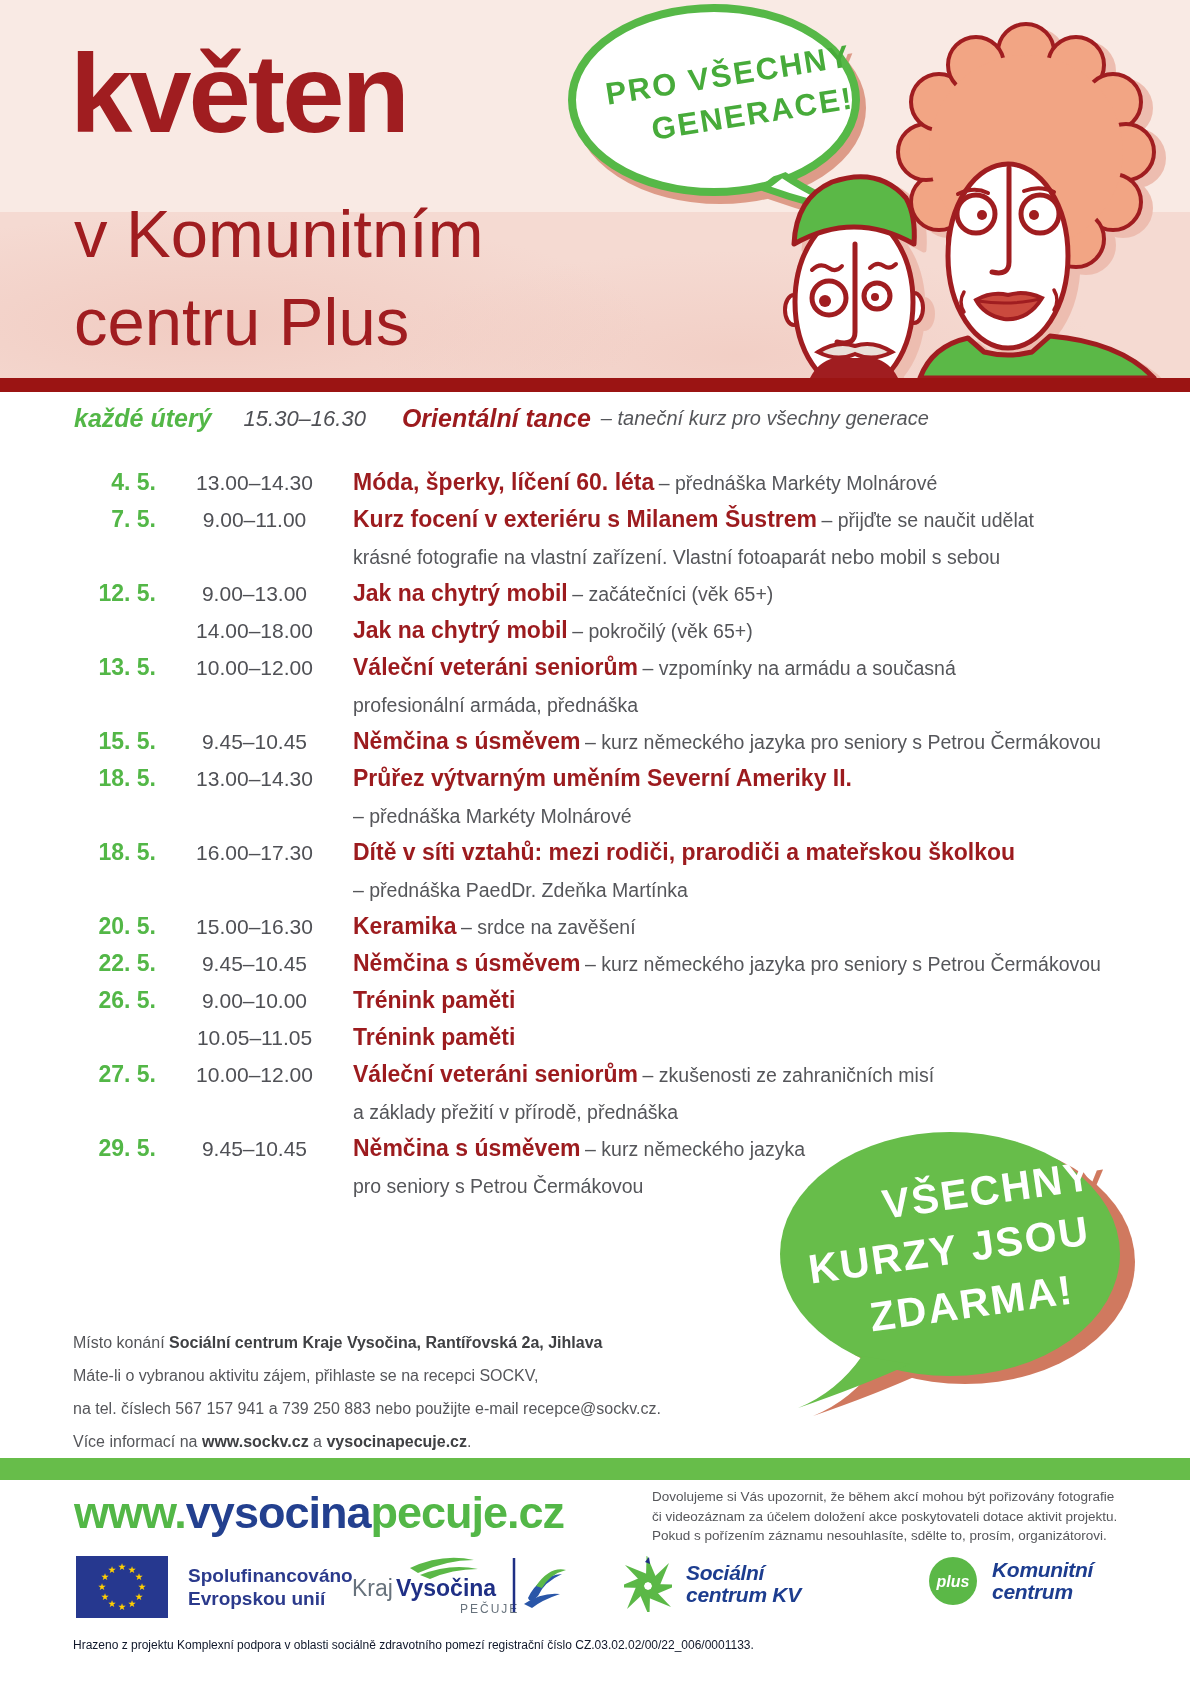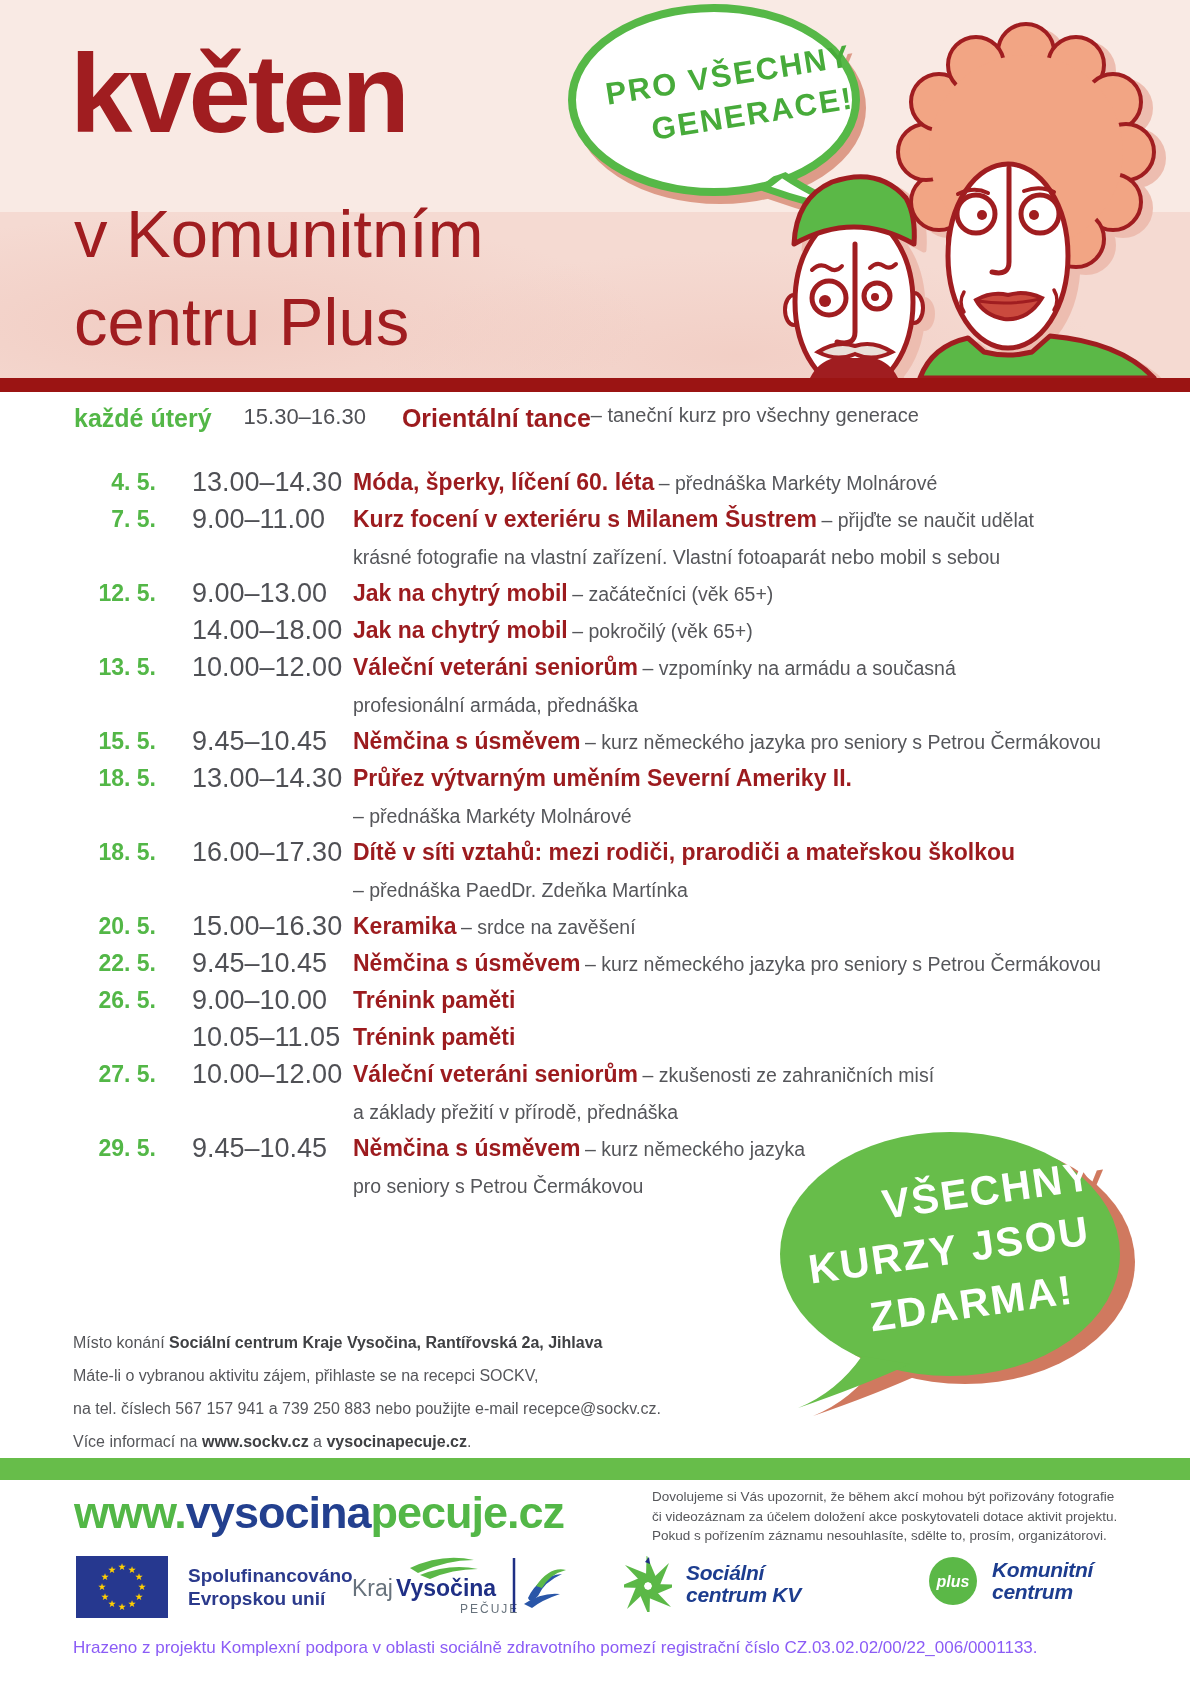--- a/index.html
+++ b/index.html
@@ -17,53 +17,53 @@
   .t2{position:absolute;left:74px;top:200px;font-size:67px;color:#a01d20;line-height:1;}
   .t3{position:absolute;left:74px;top:288px;font-size:67px;color:#a01d20;line-height:1;}
   .bubble-svg{position:absolute;left:552px;top:2px;filter:drop-shadow(6px 8px 0 #dd9b88);}
   .bub-t{font-family:"Liberation Sans",sans-serif;}
   .chars-svg{position:absolute;left:726px;top:4px;filter:drop-shadow(10px 6px 0 #edbdb0);}
 
   .red-bar{position:absolute;left:0;top:378px;width:100%;height:14px;background:#9b1413;}
   .green-bar{position:absolute;left:0;top:1458px;width:100%;height:22px;background:#67bd4a;}
 
   
-  .weekly{position:absolute;left:74px;top:404px;display:flex;align-items:flex-start;white-space:nowrap;}
+  .weekly{position:absolute;left:74px;top:404px;display:flex;align-items:center;white-space:nowrap;font-style:italic;}
   .wl{font-size:25px;font-weight:bold;color:#53b747;}
   .wt{font-size:22px;color:#4f5055;margin-left:32px;}
   .wti{font-size:25px;font-weight:bold;color:#9c1b1e;margin-left:36px;}
-  .wd{font-size:20px;color:#55565a;}
+  .wd{font-size:20px;color:#55565a;margin-left:10px;}
 
   
   .schedule{position:absolute;left:60px;top:464px;right:10px;}
   .srow{display:grid;grid-template-columns:96px 125px 1fr;column-gap:36px;
         height:37px;line-height:37px;white-space:nowrap;}
   .c-date{text-align:right;font-size:23px;font-weight:bold;color:#53b747;}
-  .c-time{text-align:left;font-size:27px;color:#4f5055;}
+  .c-time{text-align:center;font-size:21px;color:#4f5055;}
   .c-title{font-size:23px;font-weight:bold;color:#9c1b1e;}
   .c-desc{font-size:19.5px;color:#55565a;}
 
   .free-bubble-svg{position:absolute;left:742px;top:1104px;filter:drop-shadow(15px 8px 0 #d0795f);}
 
   
   .info{position:absolute;left:73px;top:1326px;font-size:16px;line-height:33px;color:#55565a;}
   .info b{color:#3f4043;}
 
   
   .url{position:absolute;left:74px;top:1488px;font-size:45px;font-weight:bold;letter-spacing:-1px;line-height:1.1;}
   .url .g{color:#53b747}.url .n{color:#23408f}
   .disclaimer{position:absolute;left:652px;top:1487px;font-size:13.5px;line-height:19.5px;color:#55565a;width:470px;}
   .logos{position:absolute;left:0;top:1550px;width:100%;height:82px;}
   .logo-eu{position:absolute;left:76px;top:6px;display:flex;align-items:center;}
   .logo-eu .txt{margin-left:20px;font-size:19px;font-weight:bold;color:#2b3a8c;line-height:23px;}
   .logo-kraj{position:absolute;left:352px;top:2px;}
   .logo-soc{position:absolute;left:624px;top:6px;display:flex;align-items:center;}
   .logo-kom{position:absolute;left:928px;top:6px;display:flex;align-items:center;}
   .logo-text{font-style:italic;font-weight:bold;color:#1d3d8f;font-size:21px;line-height:22px;margin-left:14px;letter-spacing:-0.3px;}
-  .fineprint{position:absolute;left:73px;top:1638px;font-size:17px;color:#8b5cf6;}
+  .fineprint{position:absolute;left:73px;top:1638px;font-size:12px;color:#0f172a;}
 </style>
 </head>
 <body>
 
 <div class="poster">
 
   <header class="hdr">
     <div class="t1">květen</div>
     <div class="t2">v Komunitním</div>
     <div class="t3">centru Plus</div>

